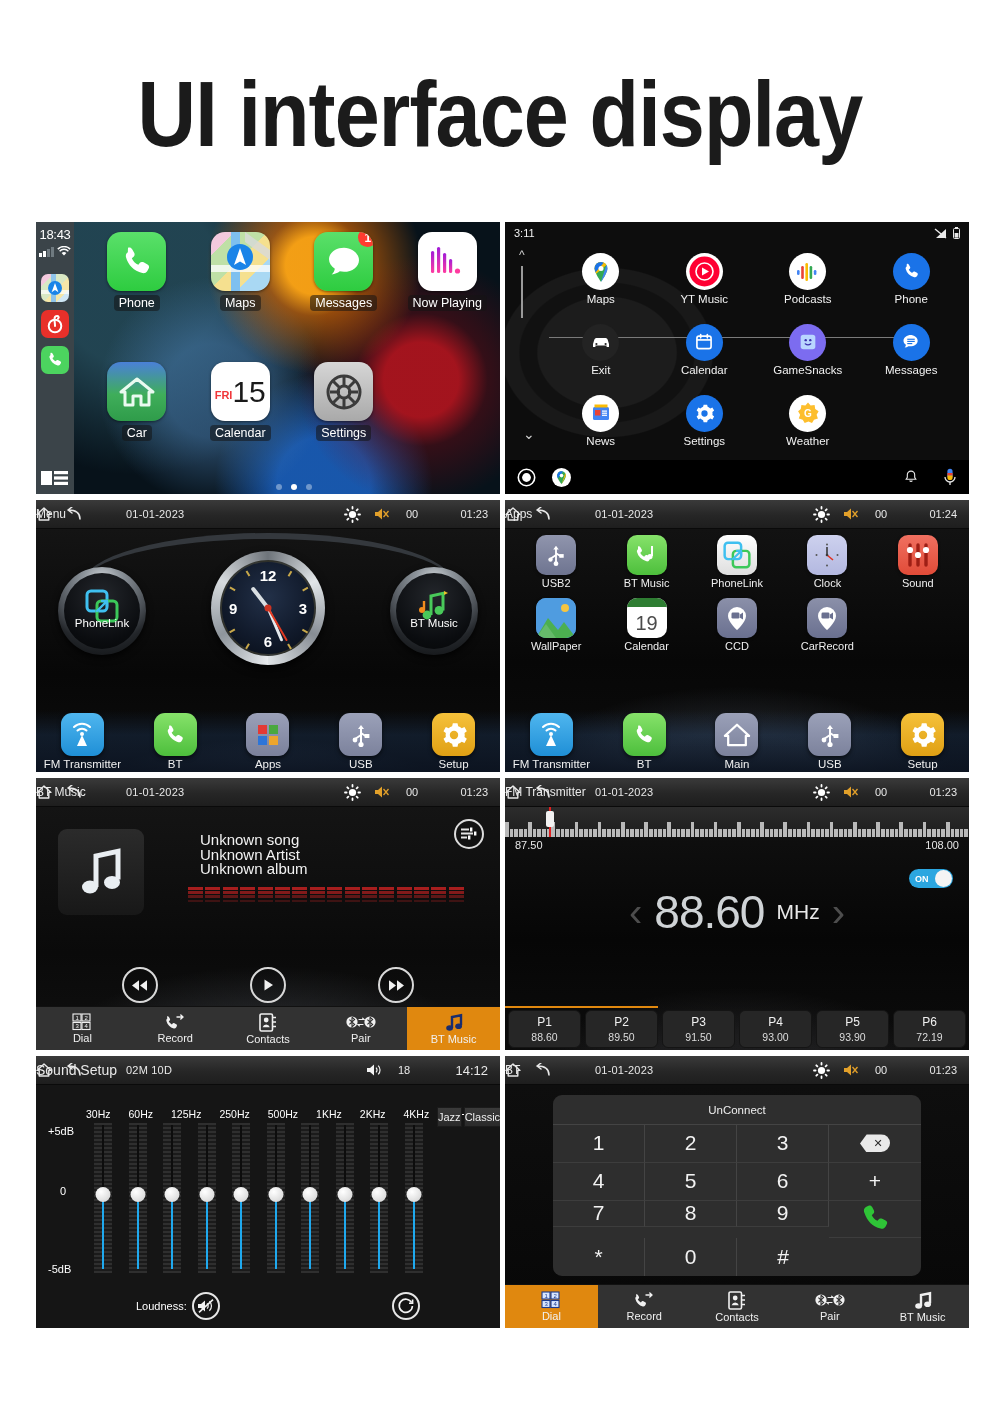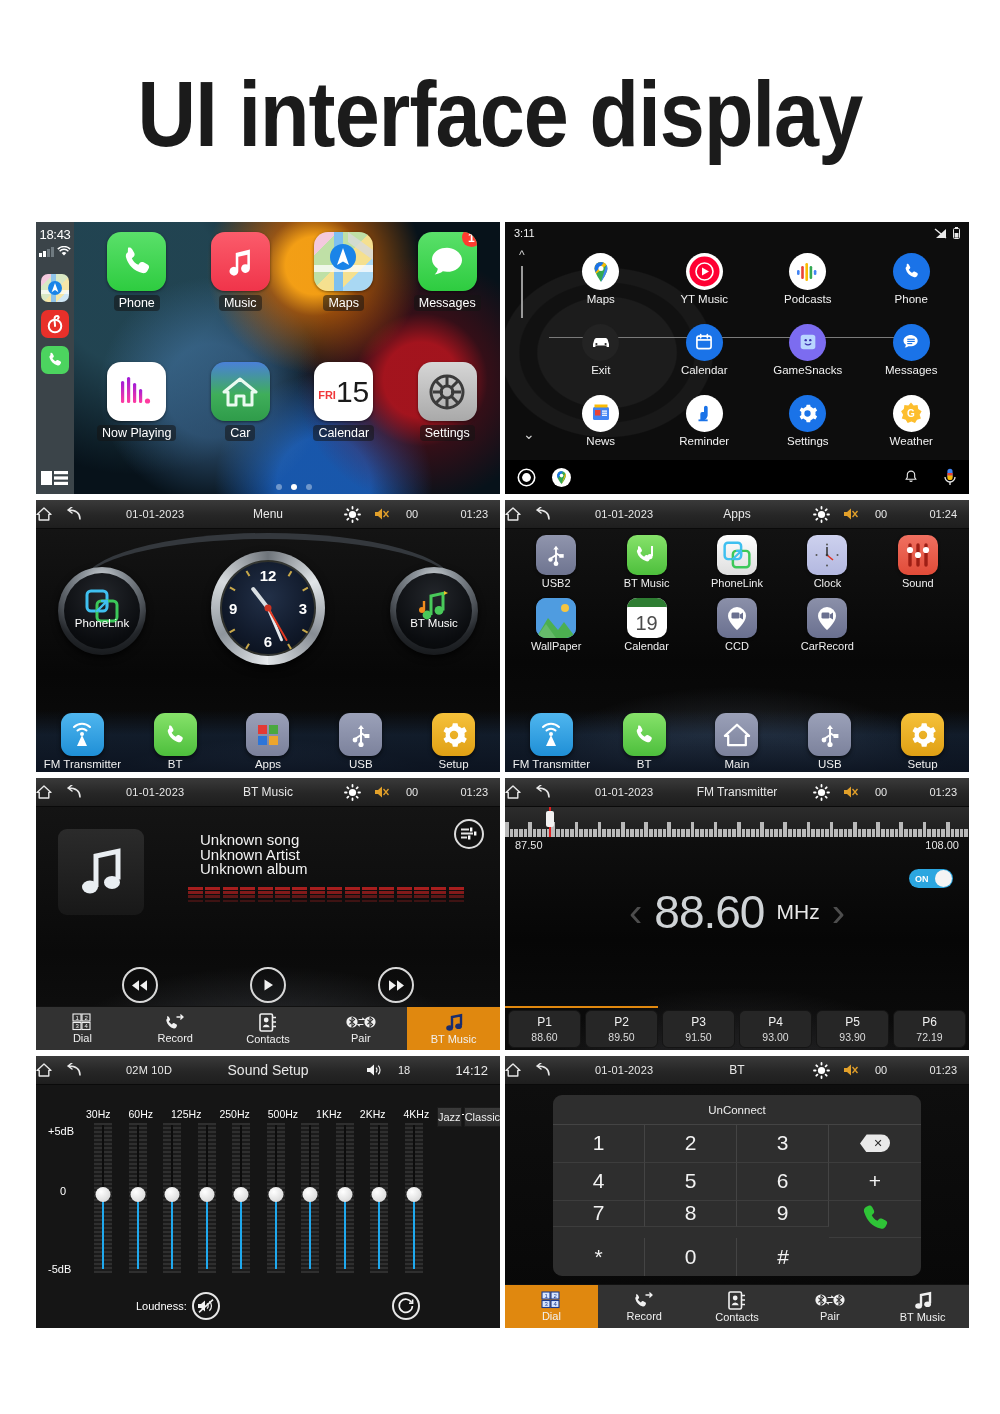--- a/index.html
+++ b/index.html
@@ -42,21 +42,21 @@
         font-family:"Liberation Sans", sans-serif; }
   .hu-top {
     height: 29px; width: 100%;
     background: linear-gradient(#3a3a3a, #262626 55%, #1e1e1e);
     border-bottom: 1px solid #0a0a0a;
     display: flex; align-items: center; color: #e8e8e8;
     font-size: 11px; position: relative;
   }
   .hu-top .ic { width: 28px; text-align: center; }
   .hu-date { position:absolute; left: 90px; font-size: 11px; letter-spacing:.2px;}
-  .hu-title { position:absolute; left:0; right:0; text-align:center; font-size:12px; }
+  .hu-title { position:absolute; left:0; right:0; text-align:left; font-size:12px; }
   .hu-bright { position:absolute; left: 308px; top: 6px; }
   .hu-vol { position:absolute; left: 338px; display:flex; align-items:center; gap:16px; }
   .hu-vol .vnum { font-size: 11px; color:#e8e8e8; }
   .hu-time { position:absolute; right: 12px; font-size: 11px; }
   .hu-body { position: absolute; top: 29px; left: 0; right: 0; bottom: 0; }
 
   svg { display: block; }
 
   
   .cp { width:100%; height:100%; position:relative;
@@ -314,28 +314,20 @@
 
           <div class="cp-app">
             <div class="cp-ico" style="background:linear-gradient(#5ae06a,#2ecc40)">
               <svg width="40" height="40" viewBox="0 0 24 24">
                   <path d="M6.6 3.5c.9-.5 1.9-.2 2.4.7l1.3 2.3c.5.9.3 1.9-.5 2.5l-.9.7c.6 1.6 2.3 3.3 3.9 3.9l.7-.9c.6-.8 1.6-1 2.5-.5l2.3 1.3c.9.5 1.2 1.5.7 2.4l-.9 1.6c-.6 1-1.8 1.4-2.9 1.1C10 17.2 6.8 14 5.4 9.1c-.3-1.1.1-2.3 1.1-2.9z" fill="#fff"></path>
                 </svg>
             </div>
             <div class="cp-lbl">Phone</div>
           </div>
 
-          <div class="cp-app">
-            <div class="cp-ico" style="background:linear-gradient(#fb5c6b,#f0344a)">
-              <svg width="34" height="34" viewBox="0 0 24 24">
-                <path d="M19 3.2 L9 5.6 v10.1a3.1 3.1 0 1 0 1.8 2.8V8.3l6.4-1.5v7a3.1 3.1 0 1 0 1.8 2.8z" fill="#fff"></path>
-              </svg>
-            </div>
-            <div class="cp-lbl">Music</div>
-          </div>
 
           <div class="cp-app">
             <div class="cp-ico" style="background:linear-gradient(135deg,#f3c9dd 0 20%,#bfe0a6 20% 48%,#f5e08f 48% 72%,#a9d8f3 72%)">
               <svg width="59" height="59" viewBox="0 0 59 59">
                 <rect x="20" y="0" width="9" height="59" fill="#7ec0ef"></rect>
                 <rect x="0" y="33" width="59" height="7" fill="#fff" opacity=".75"></rect>
                 <path d="M34 0 L59 18 v10 L34 10 Z" fill="#d8dadb" opacity=".8"></path>
                 <circle cx="29" cy="25" r="13" fill="#1a84e8"></circle>
                 <path d="M29 16 L35 33 L29 29.5 L23 33 Z" fill="#fff"></path>
               </svg>
@@ -537,29 +529,20 @@
                 <rect x="5.5" y="3.5" width="13" height="3" fill="#fbbc04"></rect>
                 <rect x="6" y="9" width="5.5" height="5.5" fill="#ea4335"></rect>
                 <g fill="#fff">
                     <rect x="13" y="9.5" width="5" height="1.2"></rect>
                     <rect x="13" y="11.6" width="5" height="1.2"></rect>
                     <rect x="13" y="13.7" width="5" height="1.2"></rect>
                   </g>
               </svg>
             </div>
             <div class="aa-lb">News</div>
-          </div>
-          <div class="aa-app">
-            <div class="aa-ic" style="background:#fff">
-              <svg width="22" height="22" viewBox="0 0 24 24">
-                <path d="M8 20 V13 a2 2 0 0 1 2-2 h2 V6 a2 2 0 0 1 4 0 v7 a6 6 0 0 1-6 7z" fill="#1a73e8"></path>
-                <path d="M6 20 h10" stroke="#1a73e8" stroke-width="2"></path>
-              </svg>
-            </div>
-            <div class="aa-lb">Reminder</div>
           </div>
           <div class="aa-app">
             <div class="aa-ic" style="background:#1a73e8">
               <svg width="21" height="21" viewBox="0 0 24 24">
                 <path d="M12 8.4a3.6 3.6 0 1 0 0 7.2 3.6 3.6 0 0 0 0-7.2zm9.2 3.6c0 .6-.1 1.2-.2 1.8l2 1.5-2 3.5-2.4-1a7.6 7.6 0 0 1-3 1.8L15 22h-4l-.6-2.4a7.6 7.6 0 0 1-3-1.8l-2.4 1-2-3.5 2-1.5a7.8 7.8 0 0 1 0-3.6l-2-1.5 2-3.5 2.4 1a7.6 7.6 0 0 1 3-1.8L11 2h4l.6 2.4c1.1.4 2.1 1 3 1.8l2.4-1 2 3.5-2 1.5c.1.6.2 1.2.2 1.8z" fill="#fff"></path>
               </svg>
             </div>
             <div class="aa-lb">Settings</div>
           </div>
           <div class="aa-app">

